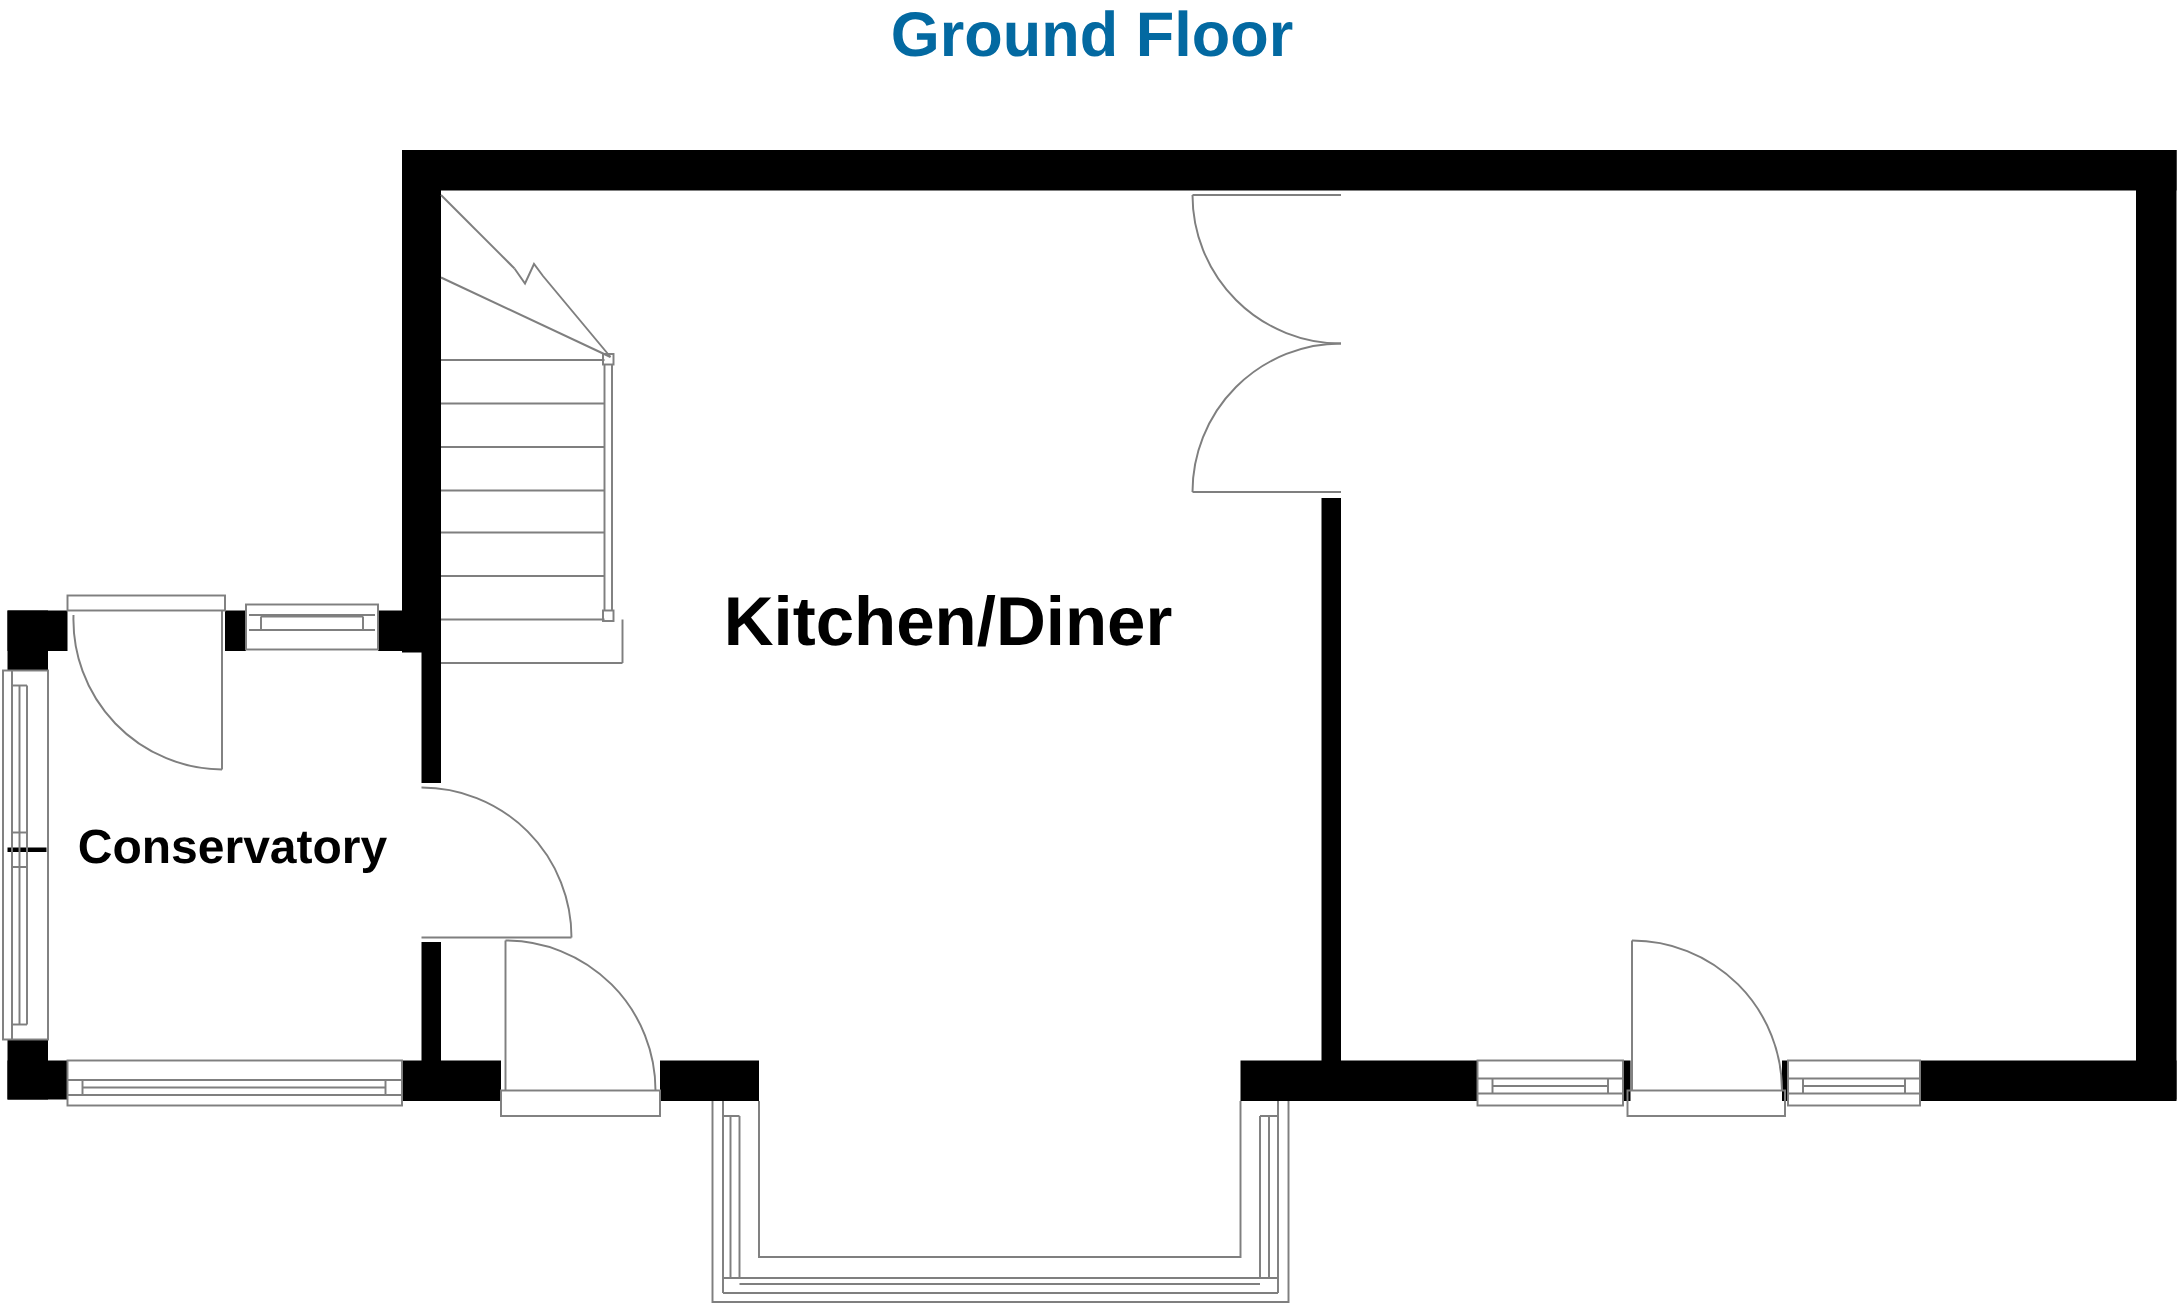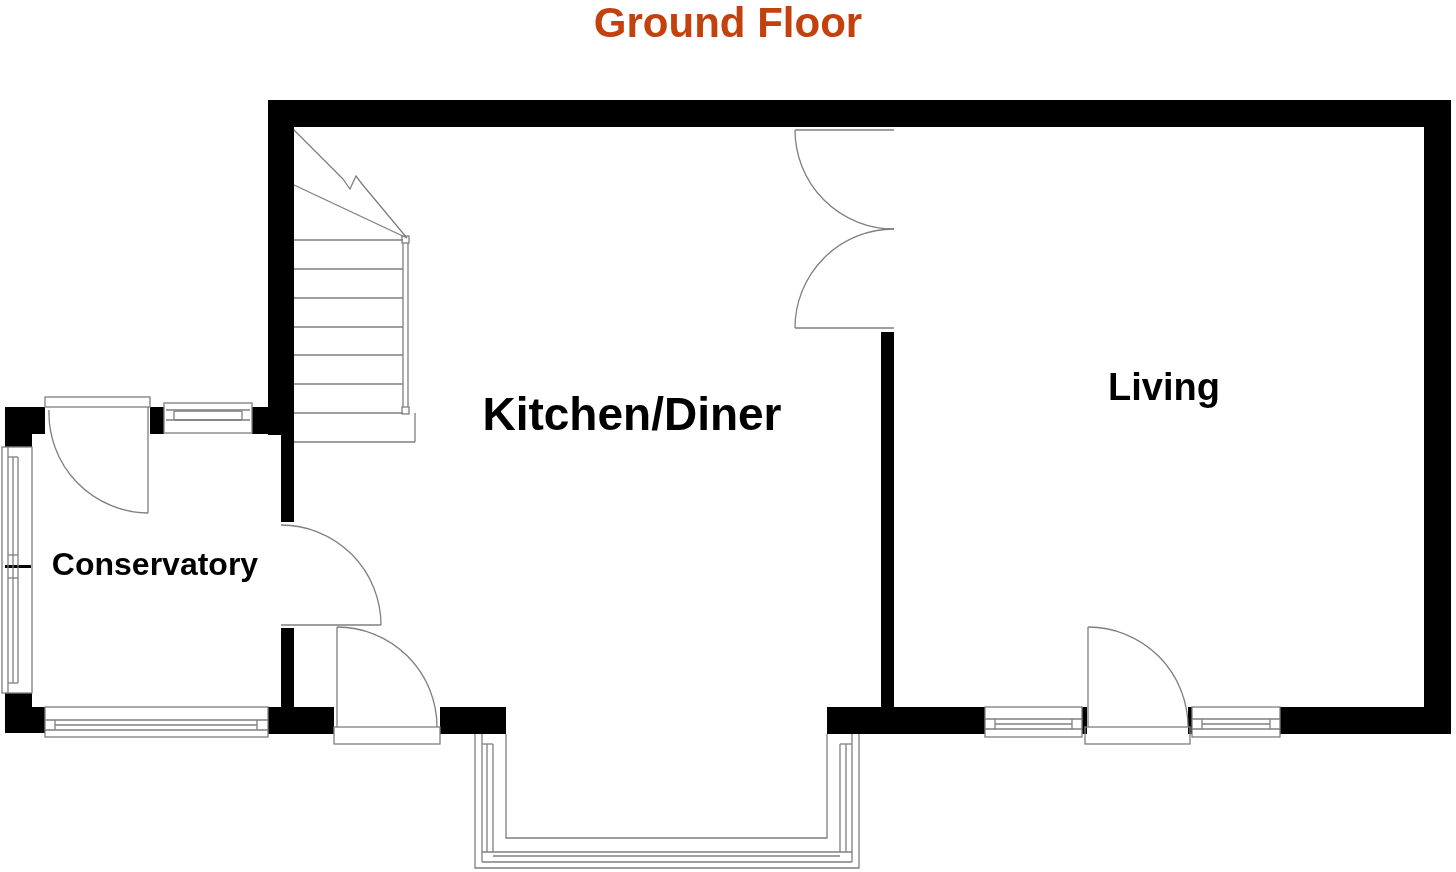--- a/index.html
+++ b/index.html
@@ -17,21 +17,21 @@
     .title {
       position: absolute;
       left: 0;
       top: 0;
       width: 1456px;
       text-align: center;
       font-family: "Liberation Sans", sans-serif;
       font-weight: bold;
       font-size: 42px;
       line-height: 46px;
-      color: #c2410c;
+      color: #0369a1;
     }
     svg.plan {
       position: absolute;
       left: 0;
       top: 0;
     }
     .room-label {
       position: absolute;
       font-family: "Liberation Sans", sans-serif;
       font-weight: bold;
@@ -191,15 +191,14 @@
     <g>
       <rect x="1085" y="727" width="105" height="17"></rect>
       <line x1="1088" y1="627" x2="1088" y2="727"></line>
       <path d="M1088,627 A100,100 0 0 1 1188,727"></path>
     </g>
   </g>
 </svg>
 
 <div class="room-label lbl-kitchen">Kitchen/Diner</div>
 <div class="room-label lbl-living">
-  <div>Living</div>
 </div>
 <div class="room-label lbl-conserv">Conservatory</div>
 
 </body></html>

